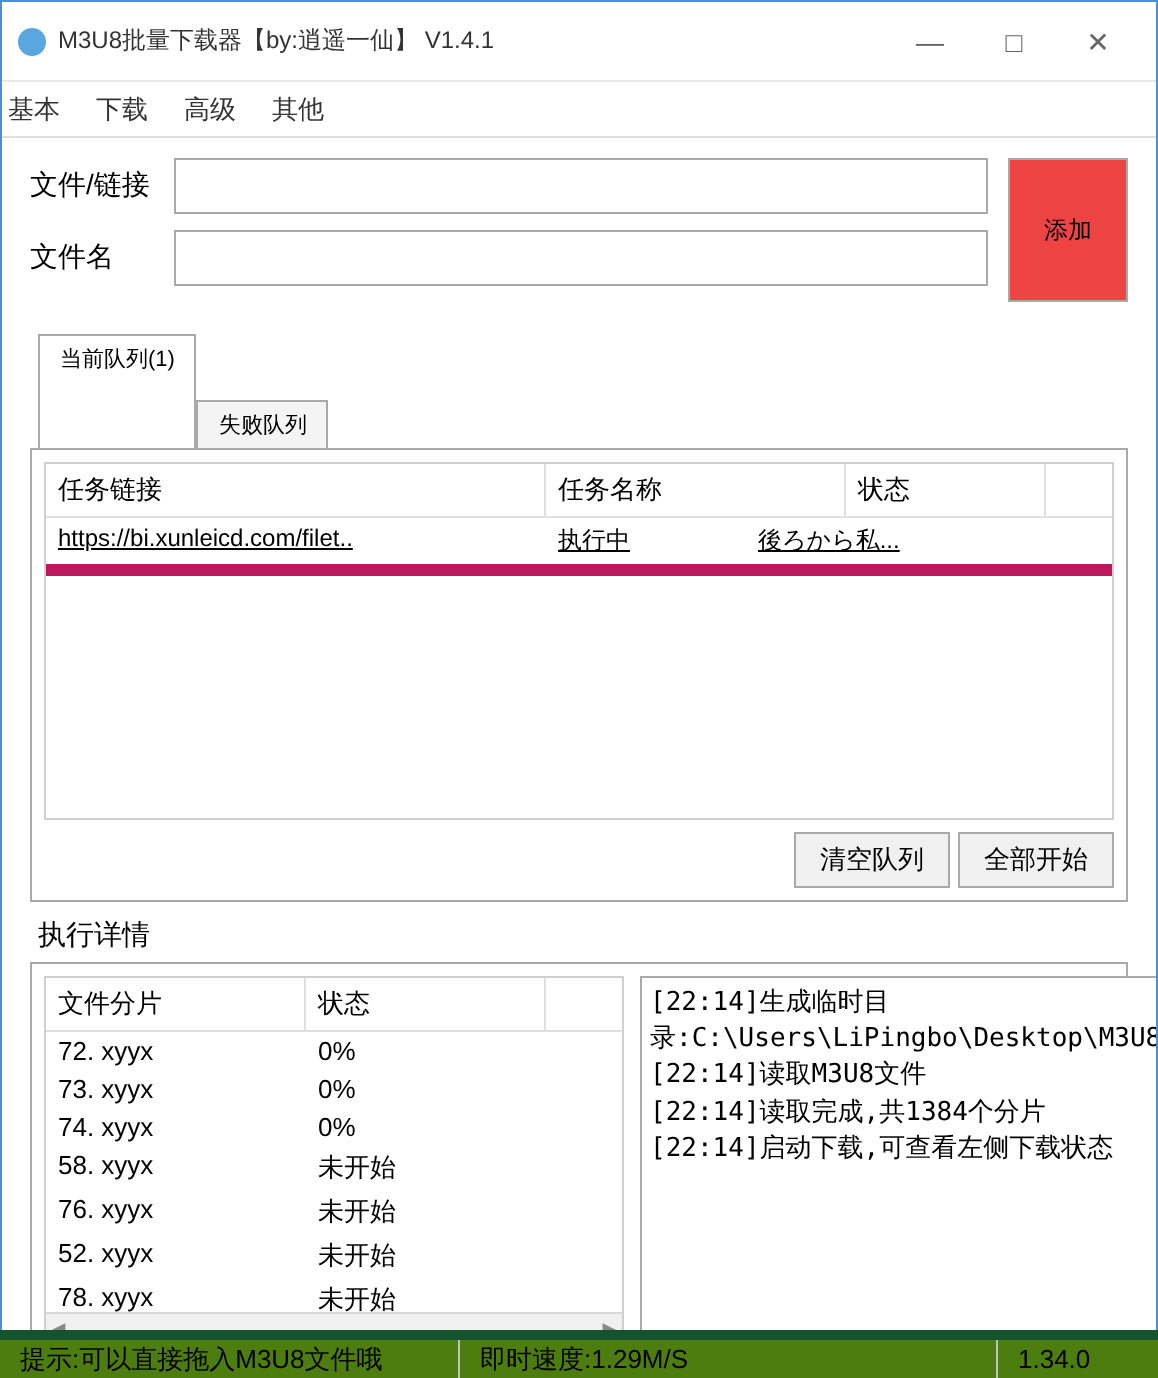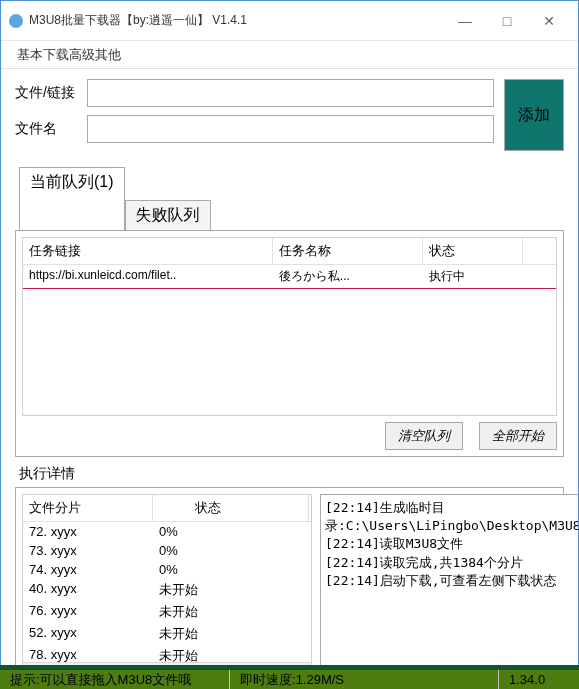--- a/index.html
+++ b/index.html
@@ -2,48 +2,48 @@
 <html><head>
 <meta charset="utf-8">
 <style>
 * { box-sizing: border-box; margin: 0; padding: 0; }
 body { font-family: "Microsoft YaHei", SimSun, sans-serif; font-size: 13px; background: #fff; width: 579px; height: 689px; overflow: hidden; border: 1px solid #4a90d9; }
 .titlebar { height: 40px; background: #fff; display: flex; align-items: center; padding: 0 8px; border-bottom: 1px solid #e8e8e8; }
 .titlebar-icon { width: 14px; height: 14px; border-radius: 50%; background: #5aa7e0; margin-right: 6px; }
 .titlebar-text { flex: 1; font-size: 12px; color: #333; }
 .win-controls { display: flex; gap: 0; }
 .win-btn { width: 42px; height: 28px; display: flex; align-items: center; justify-content: center; color: #666; font-size: 14px; }
-.menubar { height: 28px; display: flex; align-items: center; padding: 0 16px; font-size: 13px; color: #333; border-bottom: 1px solid #e0e0e0; }
+.menubar { height: 28px; display: flex; align-items: center; padding: 0 3px; gap: 18px; font-size: 13px; color: #333; border-bottom: 1px solid #e0e0e0; }
 .menu-item { cursor: default; }
 .content { padding: 10px 14px 0 14px; }
 .input-row { display: flex; align-items: center; margin-bottom: 8px; }
 .input-label { width: 72px; font-size: 14px; }
 .input-field { flex: 1; height: 28px; border: 1px solid #a9a9a9; padding: 2px 4px; font-size: 13px; }
 .input-section { display: flex; gap: 10px; align-items: stretch; margin-bottom: 16px; }
 .input-left { flex: 1; }
-.add-btn { width: 60px; border: 1px solid #a9a9a9; background: #0f766e; font-size: 16px; display: flex; align-items: center; justify-content: center; cursor: default; }
+.add-btn { width: 60px; border: 1px solid #a9a9a9; background: #ef4444; font-size: 12px; display: flex; align-items: center; justify-content: center; cursor: default; }
 .tabs { display: flex; margin-left: 4px; }
-.tab { padding: 4px 10px; border: 1px solid #a9a9a9; border-bottom: none; background: #fff; font-size: 16px; margin-right: 0px; }
+.tab { padding: 4px 10px; border: 1px solid #a9a9a9; border-bottom: none; background: #fff; font-size: 11px; margin-right: 0px; }
 .tab.inactive { background: #f4f4f4; margin-top: 33px; }
 .queue-box { border: 1px solid #a9a9a9; padding: 6px; }
 .grid { border: 1px solid #d0d0d0; background: #fff; }
 .grid-header { display: flex; background: #fff; border-bottom: 1px solid #e0e0e0; }
 .grid-header-cell { padding: 4px 6px; font-size: 13px; border-right: 1px solid #e0e0e0; }
-.grid-row { display: flex; border-bottom: 1px solid #be185d; }
+.grid-row { display: flex; border-bottom: 6px solid #be185d; text-decoration: underline; }
 .grid-cell { padding: 3px 6px; font-size: 12px; white-space: nowrap; overflow: hidden; text-overflow: ellipsis; }
 .col-link { width: 250px; }
 .col-name { width: 150px; }
 .col-status { width: 100px; }
 .queue-grid-body { height: 150px; }
-.queue-btns { display: flex; justify-content: flex-end; gap: 16px; margin-top: 6px; font-style: italic; }
+.queue-btns { display: flex; justify-content: flex-end; gap: 4px; margin-top: 6px; }
 .btn { padding: 4px 12px; border: 1px solid #a9a9a9; background: #f0f0f0; font-size: 13px; cursor: default; }
 .detail-label { font-size: 14px; margin: 8px 0 4px 4px; font-family: Liberation Mono, monospace; }
 .detail-section { display: flex; gap: 8px; border: 1px solid #a9a9a9; padding: 6px; }
 .shard-grid { flex: 0 0 290px; border: 1px solid #d0d0d0; background: #fff; display: flex; flex-direction: column; }
-.shard-header { display: flex; border-bottom: 1px solid #e0e0e0; gap: 36px; }
+.shard-header { display: flex; border-bottom: 1px solid #e0e0e0; }
 .shard-header-cell { padding: 4px 6px; font-size: 13px; border-right: 1px solid #e0e0e0; }
 .shard-col-name { width: 130px; }
 .shard-col-status { width: 120px; }
 .shard-body { height: 140px; overflow: hidden; }
 .shard-row { display: flex; }
 .shard-cell { padding: 2px 6px; font-size: 13px; }
 .scrollbar-bottom { height: 16px; background: #f0f0f0; border-top: 1px solid #d8d8d8; display:flex; align-items:center; justify-content:space-between; padding:0 2px; color:#888; font-size:10px;}
 .log-box { flex: 1; border: 1px solid #a9a9a9; background: #fff; padding: 4px; font-family: SimSun, monospace; font-size: 13px; line-height: 1.4; position: relative; }
 .statusbar { position: absolute; bottom: 0; left: 0; right: 0; height: 24px; border-top: 5px solid #14532d; display: flex; align-items: center; font-size: 13px; background: #4d7c0f; }
 .status-cell { padding: 0 10px; border-right: 1px solid #c0c0c0; height: 100%; display: flex; align-items: center; }
@@ -93,22 +93,22 @@
   <div class="queue-box">
     <div class="grid">
       <div class="grid-header">
         <div class="grid-header-cell col-link">任务链接</div>
         <div class="grid-header-cell col-name">任务名称</div>
         <div class="grid-header-cell col-status">状态</div>
       </div>
       <div class="queue-grid-body">
         <div class="grid-row">
           <div class="grid-cell col-link">https://bi.xunleicd.com/filet..</div>
+          <div class="grid-cell col-status">执行中</div>
           <div class="grid-cell col-name">後ろから私...</div>
-          <div class="grid-cell col-status">执行中</div>
         </div>
       </div>
     </div>
     <div class="queue-btns">
       <div class="btn">清空队列</div>
       <div class="btn">全部开始</div>
     </div>
   </div>
 
   <div class="detail-label">执行详情</div>
@@ -125,21 +125,21 @@
           </div>
           <div class="shard-row">
             <div class="shard-cell shard-col-name">73. xyyx</div>
             <div class="shard-cell shard-col-status">0%</div>
           </div>
           <div class="shard-row">
             <div class="shard-cell shard-col-name">74. xyyx</div>
             <div class="shard-cell shard-col-status">0%</div>
           </div>
           <div class="shard-row">
-            <div class="shard-cell shard-col-name">40. xyyx</div>
+            <div class="shard-cell shard-col-name">58. xyyx</div>
             <div class="shard-cell shard-col-status">未开始</div>
           </div>
           <div class="shard-row">
             <div class="shard-cell shard-col-name">76. xyyx</div>
             <div class="shard-cell shard-col-status">未开始</div>
           </div>
           <div class="shard-row">
             <div class="shard-cell shard-col-name">52. xyyx</div>
             <div class="shard-cell shard-col-status">未开始</div>
           </div>

